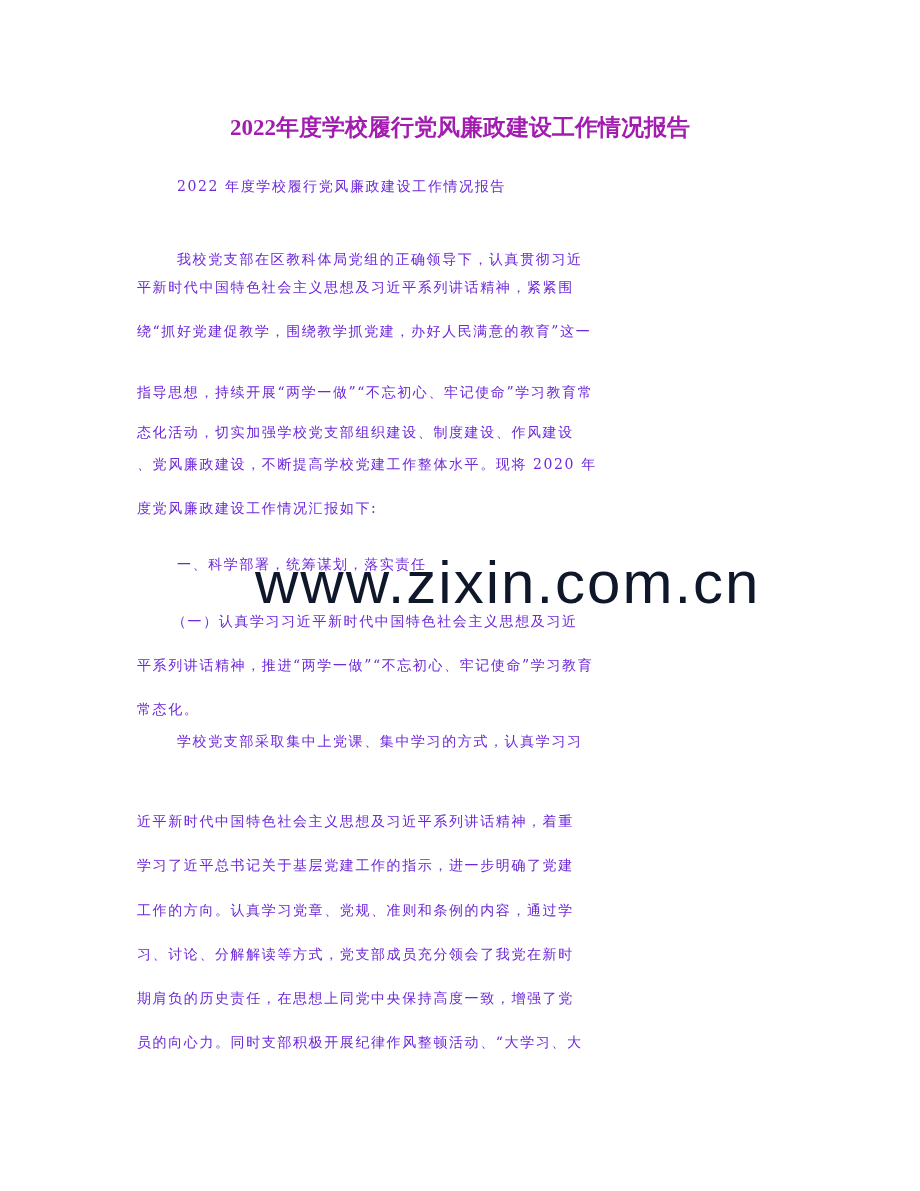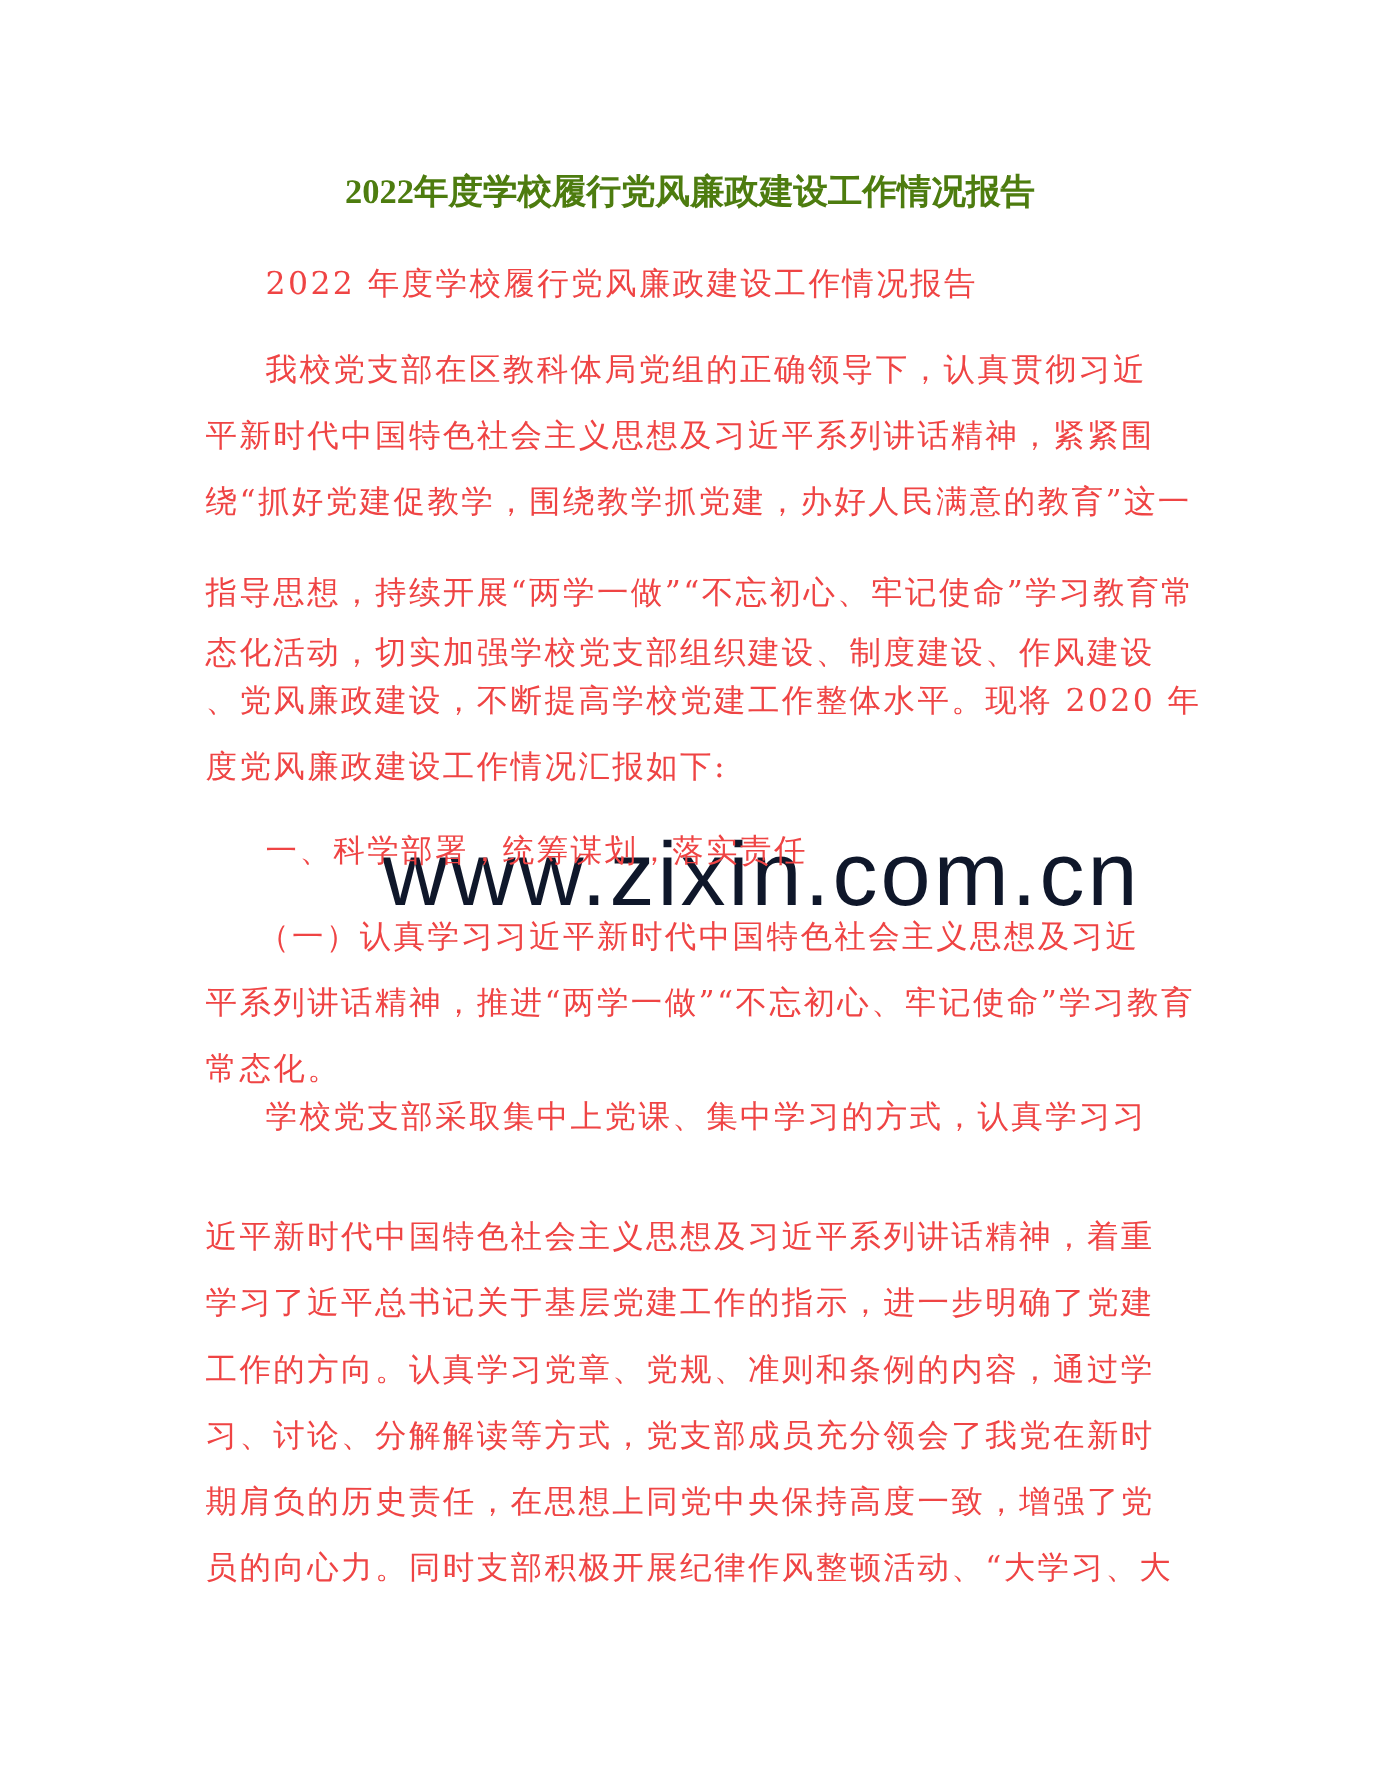--- a/index.html
+++ b/index.html
@@ -1,39 +1,39 @@
 <!DOCTYPE html>
 <html><head>
 <meta charset="utf-8">
 <style>
   html, body { margin: 0; padding: 0; background: #ffffff; }
   body { width: 920px; height: 1191px; position: relative; overflow: hidden;
          font-family: "DejaVu Serif", "Liberation Serif", serif; color: #111; }
   .page { position: absolute; left: 0; top: 0; width: 920px; height: 1191px; }
   .title { position: absolute; left: 0; width: 920px; top: 112px; text-align: center;
-           font-size: 23px; font-weight: bold; letter-spacing: 0px; color: #4d7c0f;
+           font-size: 23px; font-weight: bold; letter-spacing: 0px; color: #a21caf;
            font-family: "Liberation Serif", "DejaVu Serif", serif; }
-  .line { position: absolute; left: 137px; font-size: 21px; white-space: nowrap;
-          letter-spacing: 1.6px; color: #ef4444; line-height: 1; }
+  .line { position: absolute; left: 137px; font-size: 14px; white-space: nowrap;
+          letter-spacing: 1.6px; color: #6d28d9; line-height: 1; }
   .watermark { position: absolute; left: 255px; top: 548px; font-size: 60px;
                font-family: "Liberation Sans", "DejaVu Sans", sans-serif;
                color: #0f172a; letter-spacing: 2px; z-index: 0; white-space: nowrap; }
   .content { position: relative; z-index: 1; }
 </style>
 </head>
 <body>
 
 <div class="page">
   <div class="watermark">www.zixin.com.cn</div>
   <div class="content">
     <div class="title">2022年度学校履行党风廉政建设工作情况报告</div>
 
     <div class="line" style="top:179px;left:177px;">2022 年度学校履行党风廉政建设工作情况报告</div>
 
-    <div class="line" style="top:236px;left:177px;">我校党支部在区教科体局党组的正确领导下，认真贯彻习近</div>
+    <div class="line" style="top:252px;left:177px;">我校党支部在区教科体局党组的正确领导下，认真贯彻习近</div>
     <div class="line" style="top:280px;">平新时代中国特色社会主义思想及习近平系列讲话精神，紧紧围</div>
     <div class="line" style="top:324px;">绕“抓好党建促教学，围绕教学抓党建，办好人民满意的教育”这一</div>
     <div class="line" style="top:369px;margin-top:16px;">指导思想，持续开展“两学一做”“不忘初心、牢记使命”学习教育常</div>
     <div class="line" style="top:425px;">态化活动，切实加强学校党支部组织建设、制度建设、作风建设</div>
     <div class="line" style="top:457px;">、党风廉政建设，不断提高学校党建工作整体水平。现将 2020 年</div>
     <div class="line" style="top:501px;">度党风廉政建设工作情况汇报如下:</div>
 
     <div class="line" style="top:557px;left:177px;text-align:center;">一、科学部署，统筹谋划，落实责任</div>
 
     <div class="line" style="top:614px;left:172px;">（一）认真学习习近平新时代中国特色社会主义思想及习近</div>

